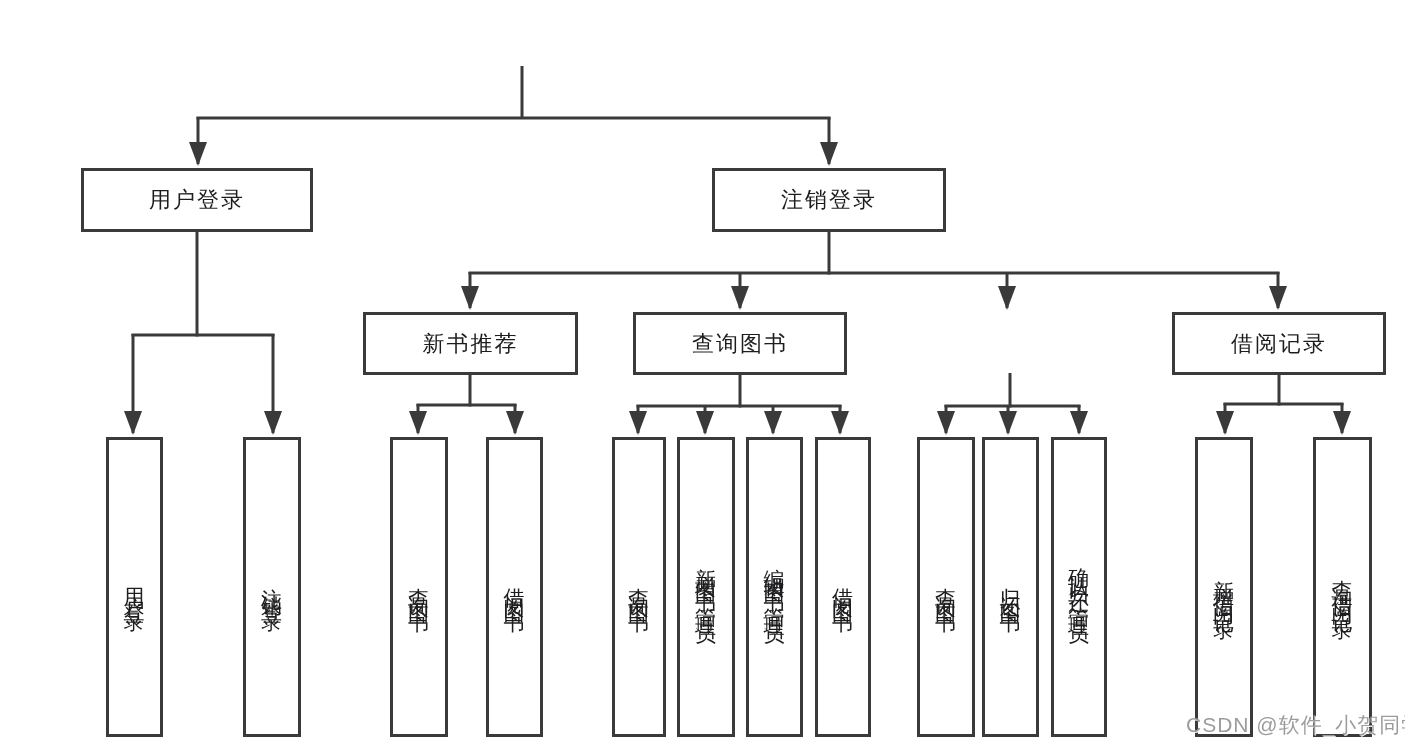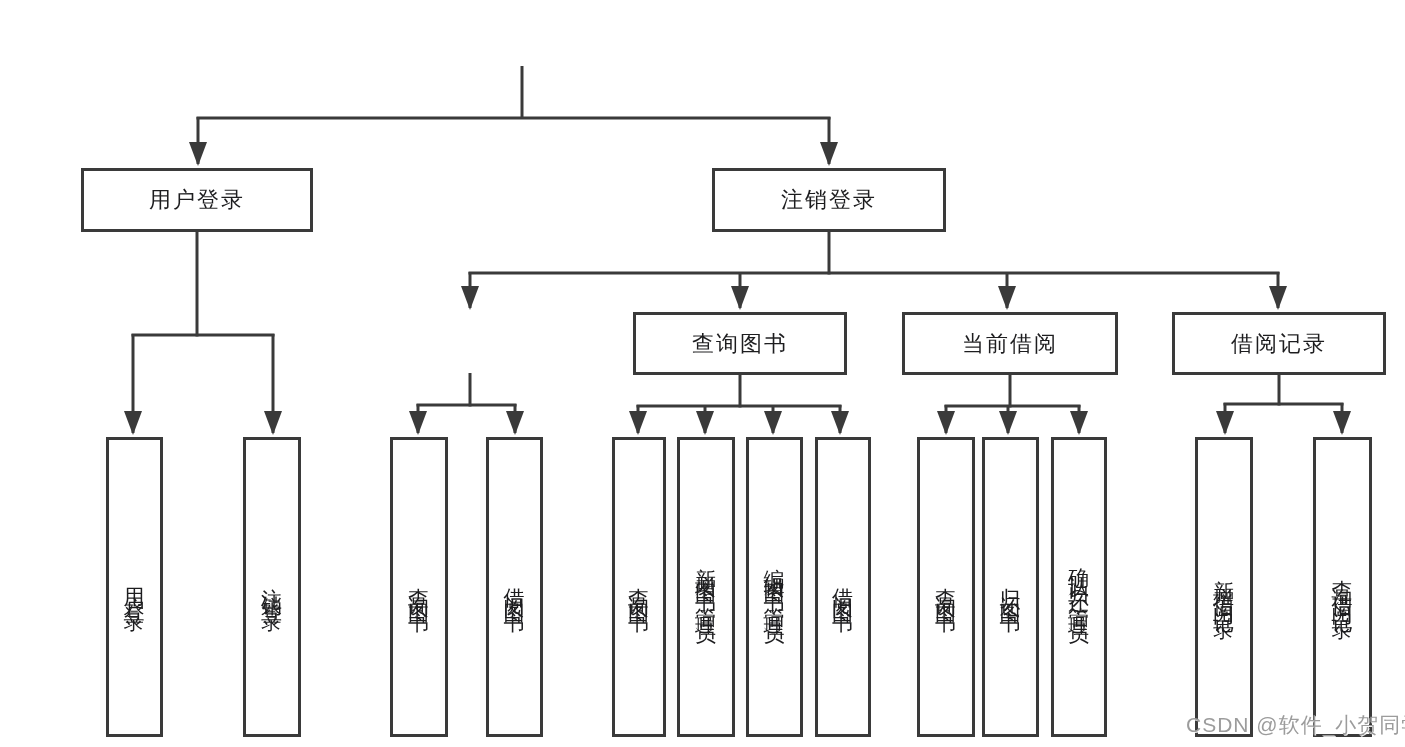--- a/index.html
+++ b/index.html
@@ -123,25 +123,25 @@
   </svg>
 
 
   <div class="hbox" style="left:81px; top:168px; width:232px; height:64px;">
     <span>用户登录</span>
   </div>
   <div class="hbox" style="left:712px; top:168px; width:234px; height:64px;">
     <span>注销登录</span>
   </div>
 
+  <div class="hbox" style="left:363px; top:312px; width:215px; height:63px;">
+    <span>新书推荐</span>
+  </div>
   <div class="hbox" style="left:633px; top:312px; width:214px; height:63px;">
     <span>查询图书</span>
-  </div>
-  <div class="hbox" style="left:902px; top:312px; width:216px; height:63px;">
-    <span>当前借阅</span>
   </div>
   <div class="hbox" style="left:1172px; top:312px; width:214px; height:63px;">
     <span>借阅记录</span>
   </div>
 
   <div class="vbox" style="left:106px; width:57px;">
     <span>用户登录</span>
   </div>
   <div class="vbox" style="left:243px; width:58px;">
     <span>注销登录</span>

